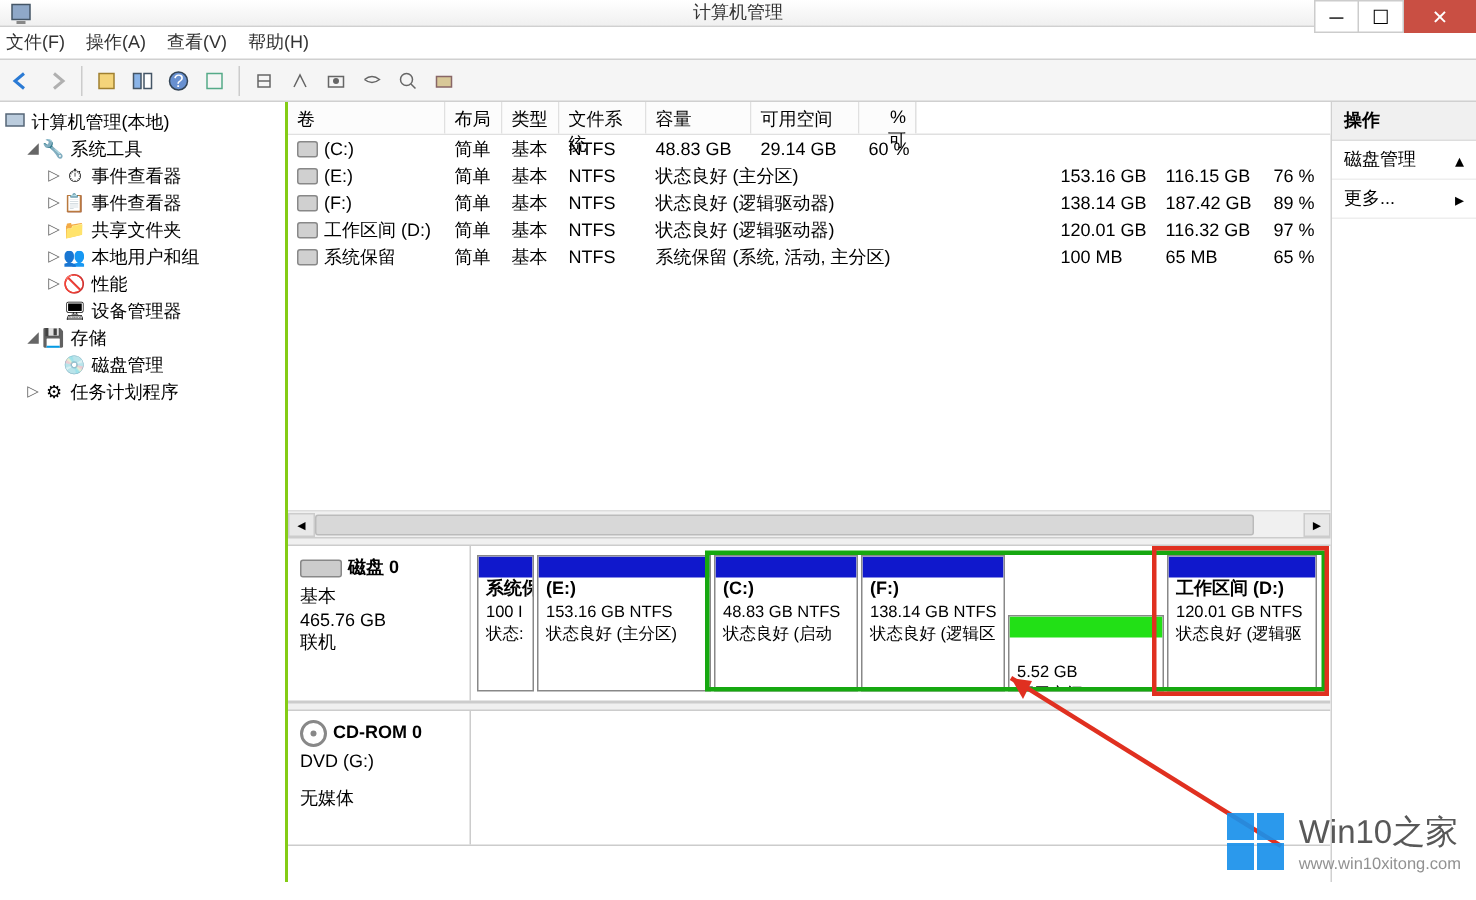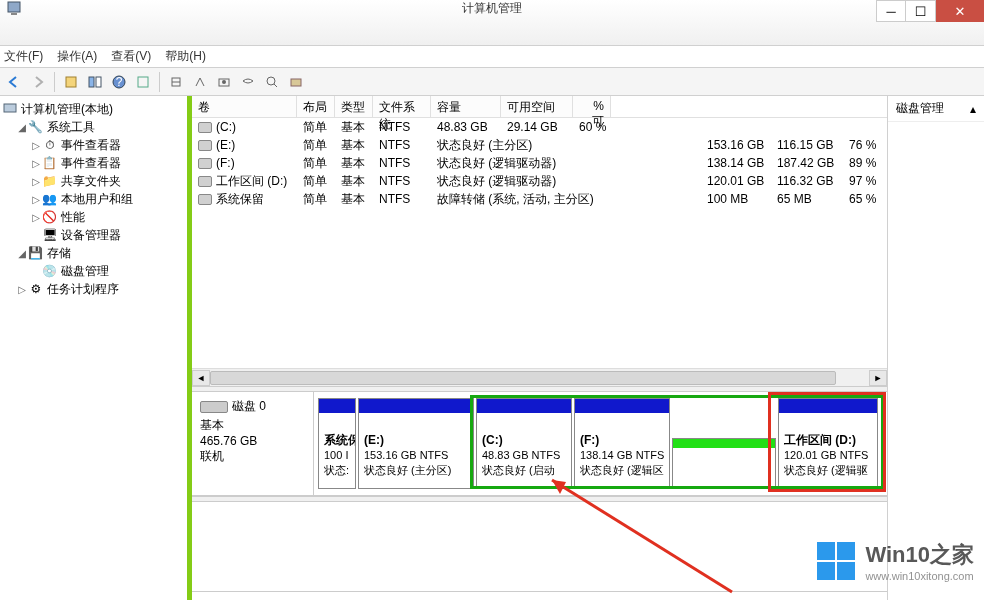--- a/index.html
+++ b/index.html
@@ -1,31 +1,31 @@
 <!DOCTYPE html>
 <html><head>
 <meta charset="utf-8">
 <style>
 *{box-sizing:border-box;margin:0;padding:0;font-family:"Microsoft YaHei",SimSun,sans-serif;font-size:12px}
 body{background:#fff;width:984px;height:600px;position:relative;overflow:hidden}
-.titlebar{height:46px;background:linear-gradient(#fff,#f0f0f0);border-bottom:1px solid #d0d0d0;display:flex;align-items:flex-start;position:relative}
+.titlebar{height:18px;background:linear-gradient(#fff,#f0f0f0);border-bottom:1px solid #d0d0d0;display:flex;align-items:flex-end;position:relative}
 .title-icon{width:16px;height:16px;margin:0 6px}
 .title-text{position:absolute;left:50%;transform:translateX(-50%);color:#333}
 .win-btns{position:absolute;right:0;top:0;display:flex;height:22px}
 .win-btn{width:30px;height:22px;display:flex;align-items:center;justify-content:center;font-size:13px}
 .win-min{background:#fff;border:1px solid #ccc}
 .win-max{background:#fff;border:1px solid #ccc;border-left:none}
 .win-close{background:#c94f43;color:#fff;width:48px}
 .menubar{height:22px;display:flex;align-items:center;padding:0 4px;gap:14px;border-bottom:1px solid #d0d0d0}
 .menubar span{color:#333}
 .toolbar{height:28px;display:flex;align-items:center;padding:0 4px;gap:4px;border-bottom:1px solid #d0d0d0;background:#f5f5f5}
 .tbtn{width:20px;height:20px;display:flex;align-items:center;justify-content:center;border:1px solid transparent}
 .tsep{width:1px;height:20px;background:#ccc;margin:0 2px}
 .main{display:flex;height:calc(600px - 30px - 22px - 28px)}
-.tree{width:192px;border-right:5px solid #84cc16;padding:4px 2px;overflow:hidden}
+.tree{width:192px;border-right:2px solid #84cc16;padding:4px 2px;overflow:hidden}
 .tree-item{display:flex;align-items:center;height:18px;padding:1px 0;white-space:nowrap}
 .expander{width:12px;text-align:center;color:#666;font-size:10px}
 .ticon{width:16px;height:16px;margin-right:3px;display:inline-flex;align-items:center;justify-content:center}
 .ind1{padding-left:14px}.ind2{padding-left:28px}
 .center{flex:1;display:flex;flex-direction:column;border-right:1px solid #d0d0d0}
 .volumes{height:290px;display:flex;flex-direction:column}
 .vol-head{display:flex;background:#fff;border-bottom:1px solid #e0e0e0;height:22px}
 .vh{border-right:1px solid #e0e0e0;padding:3px 6px;font-weight:normal;background:#fcfcfc}
 .c-vol{width:105px}.c-layout{width:38px}.c-type{width:38px}.c-fs{width:58px}.c-status{width:270px}.c-cap{width:70px}.c-free{width:72px}.c-pct{width:38px;text-align:right}
 .vol-body{flex:1;overflow:auto}
@@ -33,41 +33,41 @@
 .vc{padding:0 6px;white-space:nowrap;overflow:hidden}
 .vol-icon{width:14px;height:11px;background:#d0d0d0;border:1px solid #888;border-radius:2px;margin-right:4px;display:inline-block;vertical-align:middle}
 .hscroll{height:18px;background:#f0f0f0;display:flex;align-items:center;border-top:1px solid #ddd}
 .hs-btn{width:18px;height:16px;background:#e8e8e8;border:1px solid #ccc;text-align:center;font-size:9px;line-height:14px}
 .hs-track{flex:1;position:relative;height:16px}
 .hs-thumb{position:absolute;left:0;width:95%;height:14px;top:1px;background:#d8d8d8;border:1px solid #bbb;border-radius:2px}
 .splitter{height:6px;background:#f0f0f0;border-top:1px solid #ccc;border-bottom:1px solid #ccc}
 .disks{flex:1;overflow:auto;padding:0}
 .disk-row{display:flex;height:104px;border-bottom:1px solid #ccc}
 .disk-info{width:122px;padding:6px 8px;border-right:1px solid #ccc}
-.disk-info .dname{font-weight:normal;margin-bottom:2px}
+.disk-info .dname{font-weight:bold;margin-bottom:2px}
 .disk-icon{width:28px;height:12px;background:#ccc;border:1px solid #888;border-radius:2px;display:inline-block;vertical-align:middle;margin-right:4px}
 .cd-icon{width:18px;height:18px;border:2px solid #888;border-radius:50%;display:inline-block;vertical-align:middle;margin-right:4px;position:relative}
 .cd-icon::after{content:"";position:absolute;width:4px;height:4px;background:#888;border-radius:50%;top:5px;left:5px}
 .parts{flex:1;display:flex;padding:6px 4px;gap:0;position:relative}
 .part{border:1px solid #888;margin-right:2px;display:flex;flex-direction:column;overflow:hidden}
 .part-head{height:14px}
 .ph-blue{background:#1018cc}
 .ph-green{background:#22e016}
-.part-body{flex:1;padding:20px 5px;font-size:11px;line-height:15px;white-space:nowrap;overflow:hidden}
+.part-body{flex:1;padding:0 5px;font-size:11px;line-height:15px;white-space:nowrap;overflow:hidden}
 .part-body b{font-weight:bold}
 .green-box{position:absolute;border:3px solid #16a810;pointer-events:none}
 .red-box{position:absolute;border:3px solid #e03020;pointer-events:none}
 .right-pane{width:96px;padding:0}
 .rp-head{background:#f0f0f0;padding:4px 8px;border-bottom:1px solid #ddd;font-weight:bold}
 .rp-item{padding:4px 8px;display:flex;justify-content:space-between;align-items:center;border-bottom:1px solid #eee}
 .watermark{position:absolute;right:10px;bottom:18px;display:flex;align-items:center;gap:10px;opacity:0.92;pointer-events:none}
 .wm-logo{display:grid;grid-template-columns:18px 18px;grid-template-rows:18px 18px;gap:2px}
 .wm-logo div{background:#1a91eb}
 .wm-txt{color:#4a4a4a}
-.wm-txt .big{font-size:22px;font-weight:bold}
+.wm-txt .big{font-size:22px;font-weight:normal}
 .wm-txt .small{font-size:11px;color:#888}
 svg{display:block}
 </style>
 </head>
 <body>
 
 <div class="titlebar">
   <span class="title-icon">
       <svg width="16" height="16">
         <rect x="2" y="2" width="12" height="10" fill="#8fa8c8" stroke="#456"></rect>
@@ -270,21 +270,21 @@
             <div class="vc c-status">状态良好 (逻辑驱动器)</div>
             <div class="vc c-cap">120.01 GB</div>
             <div class="vc c-free">116.32 GB</div>
             <div class="vc c-pct">97 %</div>
           </div>
           <div class="vol-row">
             <div class="vc c-vol"><span class="vol-icon"></span>系统保留</div>
             <div class="vc c-layout">简单</div>
             <div class="vc c-type">基本</div>
             <div class="vc c-fs">NTFS</div>
-            <div class="vc c-status">故障转储 (系统, 活动, 主分区)</div>
+            <div class="vc c-status">系统保留 (系统, 活动, 主分区)</div>
             <div class="vc c-cap">100 MB</div>
             <div class="vc c-free">65 MB</div>
             <div class="vc c-pct">65 %</div>
           </div>
         </div>
       <div class="hscroll">
         <div class="hs-btn">◄</div>
         <div class="hs-track">
             <div class="hs-thumb"></div>
           </div>
@@ -326,34 +326,45 @@
               <div class="part-body"><b></b><br>5.52 GB<br>可用空间</div>
             </div>
             <div class="part" style="width: 100px;">
               <div class="part-head ph-blue"></div>
               <div class="part-body"><b>工作区间 (D:)</b><br>120.01 GB NTFS<br>状态良好 (逻辑驱</div>
             </div>
           </div>
       </div>
       <div class="splitter"></div>
       <div class="disk-row" style="height:90px">
+        <div class="disk-info">
+          <div class="dname"><span class="cd-icon"></span><span>CD-ROM 0</span></div>
+          <div>DVD (G:)</div>
+          <div style="height:10px"></div>
+          <div>无媒体</div>
+        </div>
         <div class="parts" style="position:relative">
           <svg style="position:absolute;left:340px;top:-30px" width="220" height="130">
               <line x1="200" y1="120" x2="20" y2="8" stroke="#e03020" stroke-width="3"></line>
               <polygon points="20,8 34,10 28,22" fill="#e03020"></polygon>
             </svg>
         </div>
       </div>
     </div>
   </div>
 
   <div class="right-pane">
+    <div class="rp-head">操作</div>
     <div class="rp-item">
         <span>磁盘管理</span>
         <span>▴</span>
+      </div>
+    <div class="rp-item">
+        <span>更多...</span>
+        <span>▸</span>
       </div>
   </div>
 </div>
 
 <div class="watermark">
   <div class="wm-logo">
       <div></div>
       <div></div>
       <div></div>
       <div></div>

